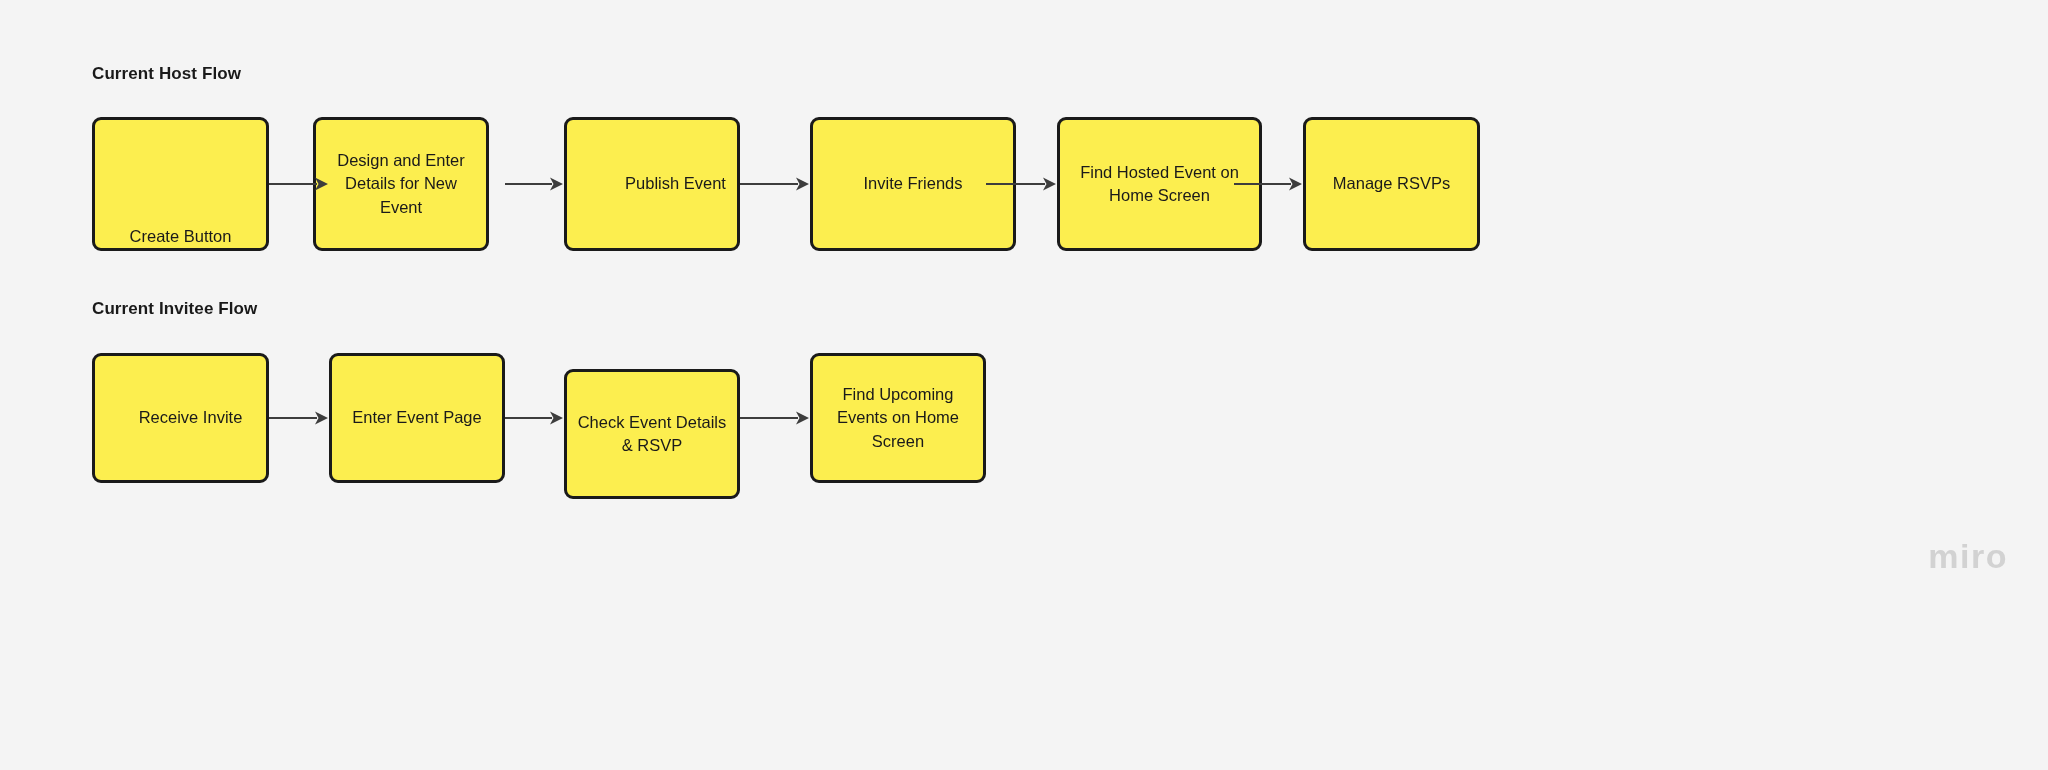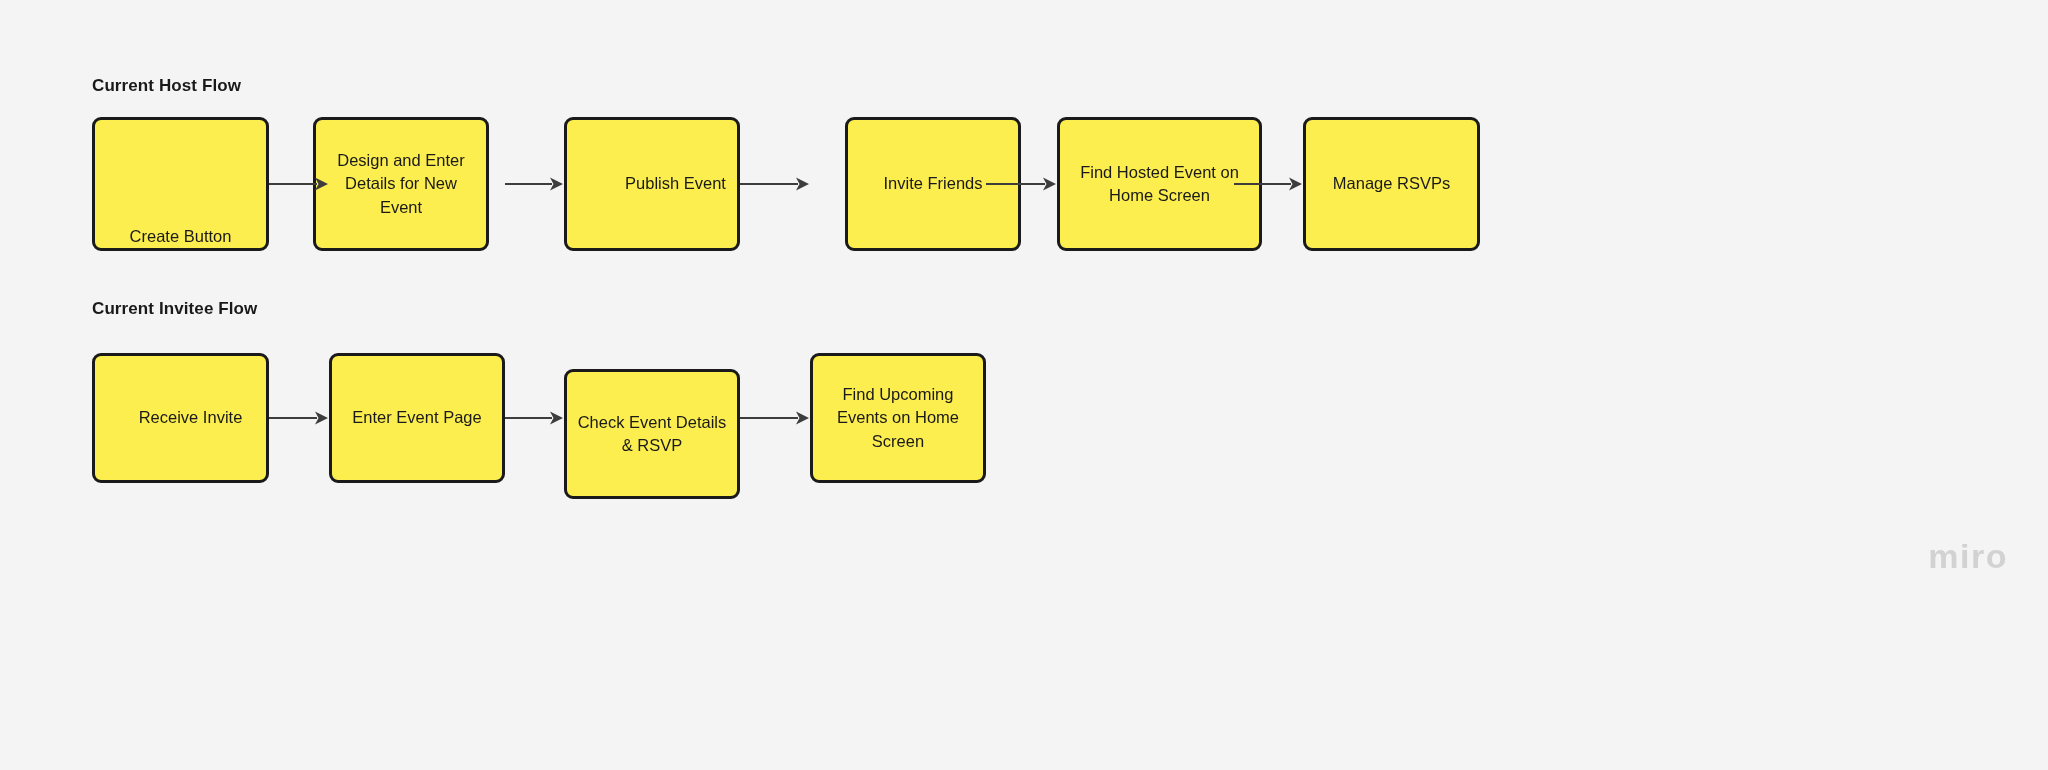--- a/index.html
+++ b/index.html
@@ -74,32 +74,32 @@
     color: #d2d2d2;
     user-select: none;
   }
 </style>
 </head>
 <body>
 
 <div class="canvas">
   <div id="flows-root">
       <div class="flow-section">
-        <div class="section-title" style="left: 92px; top: 76px;">Current Host Flow</div>
+        <div class="section-title" style="left: 92px; top: 64px;">Current Host Flow</div>
         <div class="node" style="left: 92px; top: 117px; width: 177px; height: 134px; align-items: flex-end;">
           <div class="node-label">Create Button</div>
         </div>
         <div class="node" style="left: 313px; top: 117px; width: 176px; height: 134px;">
           <div class="node-label">Design and Enter
 Details for New Event</div>
         </div>
         <div class="node" style="left: 564px; top: 117px; width: 176px; height: 134px; padding-left: 47px;">
           <div class="node-label">Publish Event</div>
         </div>
-        <div class="node" style="left: 810px; top: 117px; width: 176px; height: 134px; margin-left: 35px;">
+        <div class="node" style="left: 810px; top: 117px; width: 206px; height: 134px;">
           <div class="node-label">Invite Friends</div>
         </div>
         <div class="node" style="left: 1057px; top: 117px; width: 205px; height: 134px;">
           <div class="node-label">Find Hosted Event on
 Home Screen</div>
         </div>
         <div class="node" style="left: 1303px; top: 117px; width: 177px; height: 134px;">
           <div class="node-label">Manage RSVPs</div>
         </div>
         <div class="connector" style="left: 269px; top: 172px; width: 59px;">

